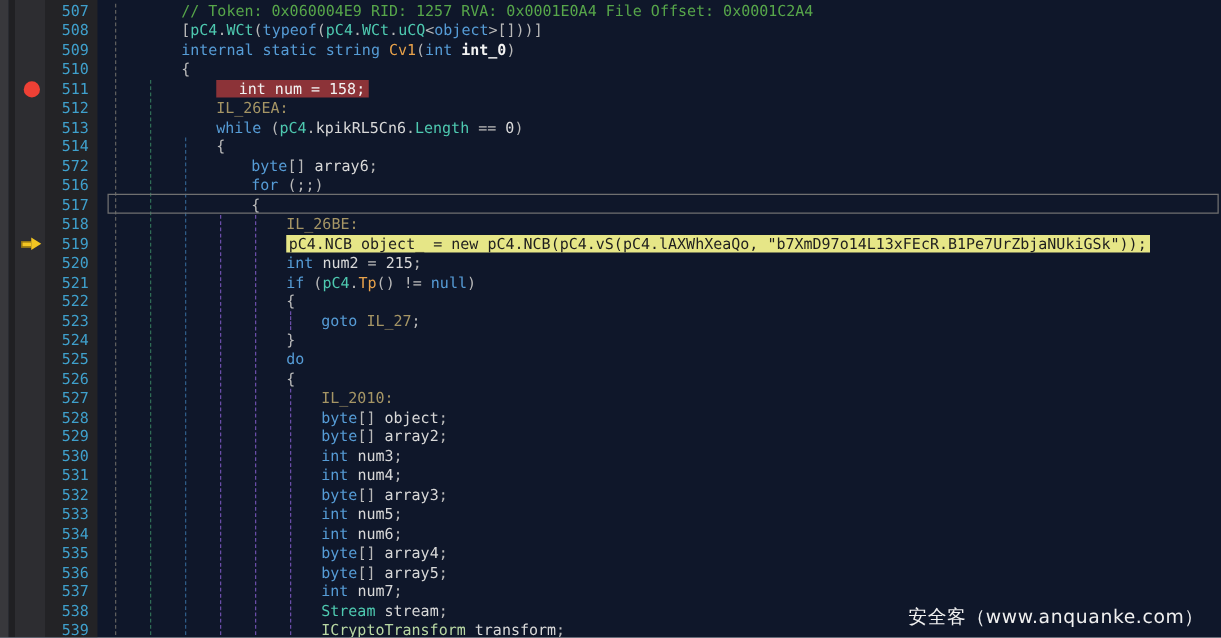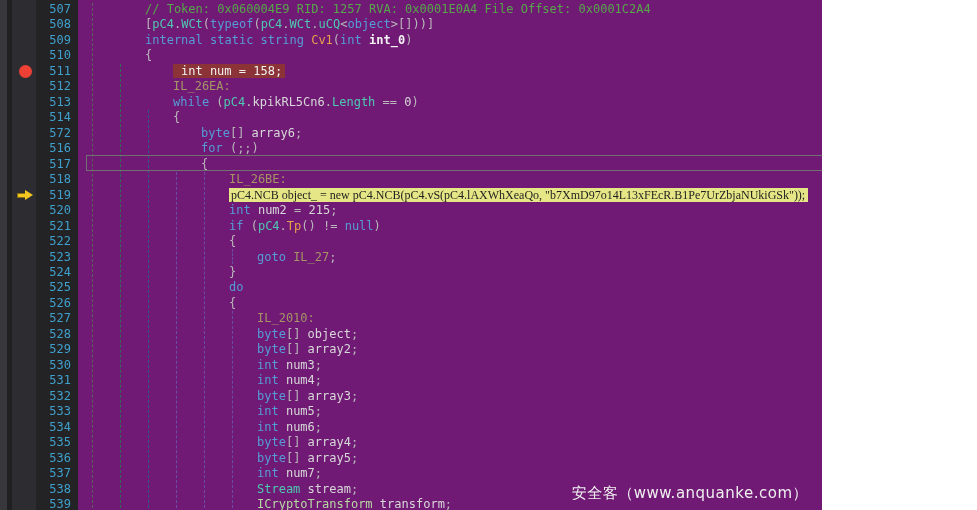--- a/index.html
+++ b/index.html
@@ -1,19 +1,19 @@
 <!DOCTYPE html>
 <html style="--breakpoint-red: #ee4035; --breakpoint-line-bg: #8c3338; --current-line-bg: #e6e687; --arrow-yellow: #f2c522; --line-number: #3fa0cc; --comment-green: #57a64a; --keyword-blue: #569cd6; --type-teal: #4ec9b0; --method-orange: #e8a24b; --label-olive: #a59565; --interface-green: #b8d7a3;"><head>
 <meta charset="utf-8">
 <style>
   * { margin:0; padding:0; box-sizing:border-box; }
   html,body { width:977px; height:510px; overflow:hidden; }
   #editor {
-    position:relative; width:822px; height:510px;
-    background:#701a75;
+    position:relative; width:977px; height:510px;
+    background:#0f172a;
     font-family:"DejaVu Sans Mono","Liberation Mono",monospace;
     font-size:12px; overflow:hidden;
   }
   
   .band { position:absolute; top:0; bottom:0; z-index:0; }
   .band-far-left  { left:0;  width:7px;  background:#38383c; }
   .band-gap       { left:7px; width:5px; background:#202023; }
   .band-glyph     { left:12px; width:24px; background:#2d2d31; }
   .band-numbers   { left:36px; width:42px; background:#232326; }
   
@@ -34,22 +34,22 @@
   .tok-com { color:#57a64a; }
   .tok-kw  { color:#569cd6;margin-top:34px; }
   .tok-typ { color:#4ec9b0; }
   .tok-mth { color:#e8a24b; }
   .tok-lbl { color:#a59565; }
   .tok-id  { color:#d8d8d8;text-align:center; }
   .tok-par { color:#f2f2f2; font-weight:bold; }
   .tok-pun { color:#b9b9b9; }
   .tok-ifc { color:#b8d7a3; }
   .tok-bp  { color:#f2f2f2; }
-  .tok-hl  { color:#1e1e1e;font-family:Liberation Serif, serif; }
-  .hl-red    { background:var(--breakpoint-line-bg,#8c3338); padding:0 3px 0 8px; }
+  .tok-hl  { color:#1e1e1e; }
+  .hl-red    { background:var(--breakpoint-line-bg,#8c3338); padding:0 3px 0 18px; }
   .hl-yellow { background:var(--current-line-bg,#e6e687);  padding:0 3px 0 2px; }
   
   .bp-dot {
     position:absolute; left:19px; top:65px; width:13px; height:13px;
     border-radius:50%; background:var(--breakpoint-red,#ee4035); z-index:3;
   }
   
   .cur-arrow { position:absolute; left:17px; top:190px; width:17px; height:11px; z-index:3; }
   .cur-arrow .bar {
     position:absolute; left:0; top:3px; width:8px; height:5px;

